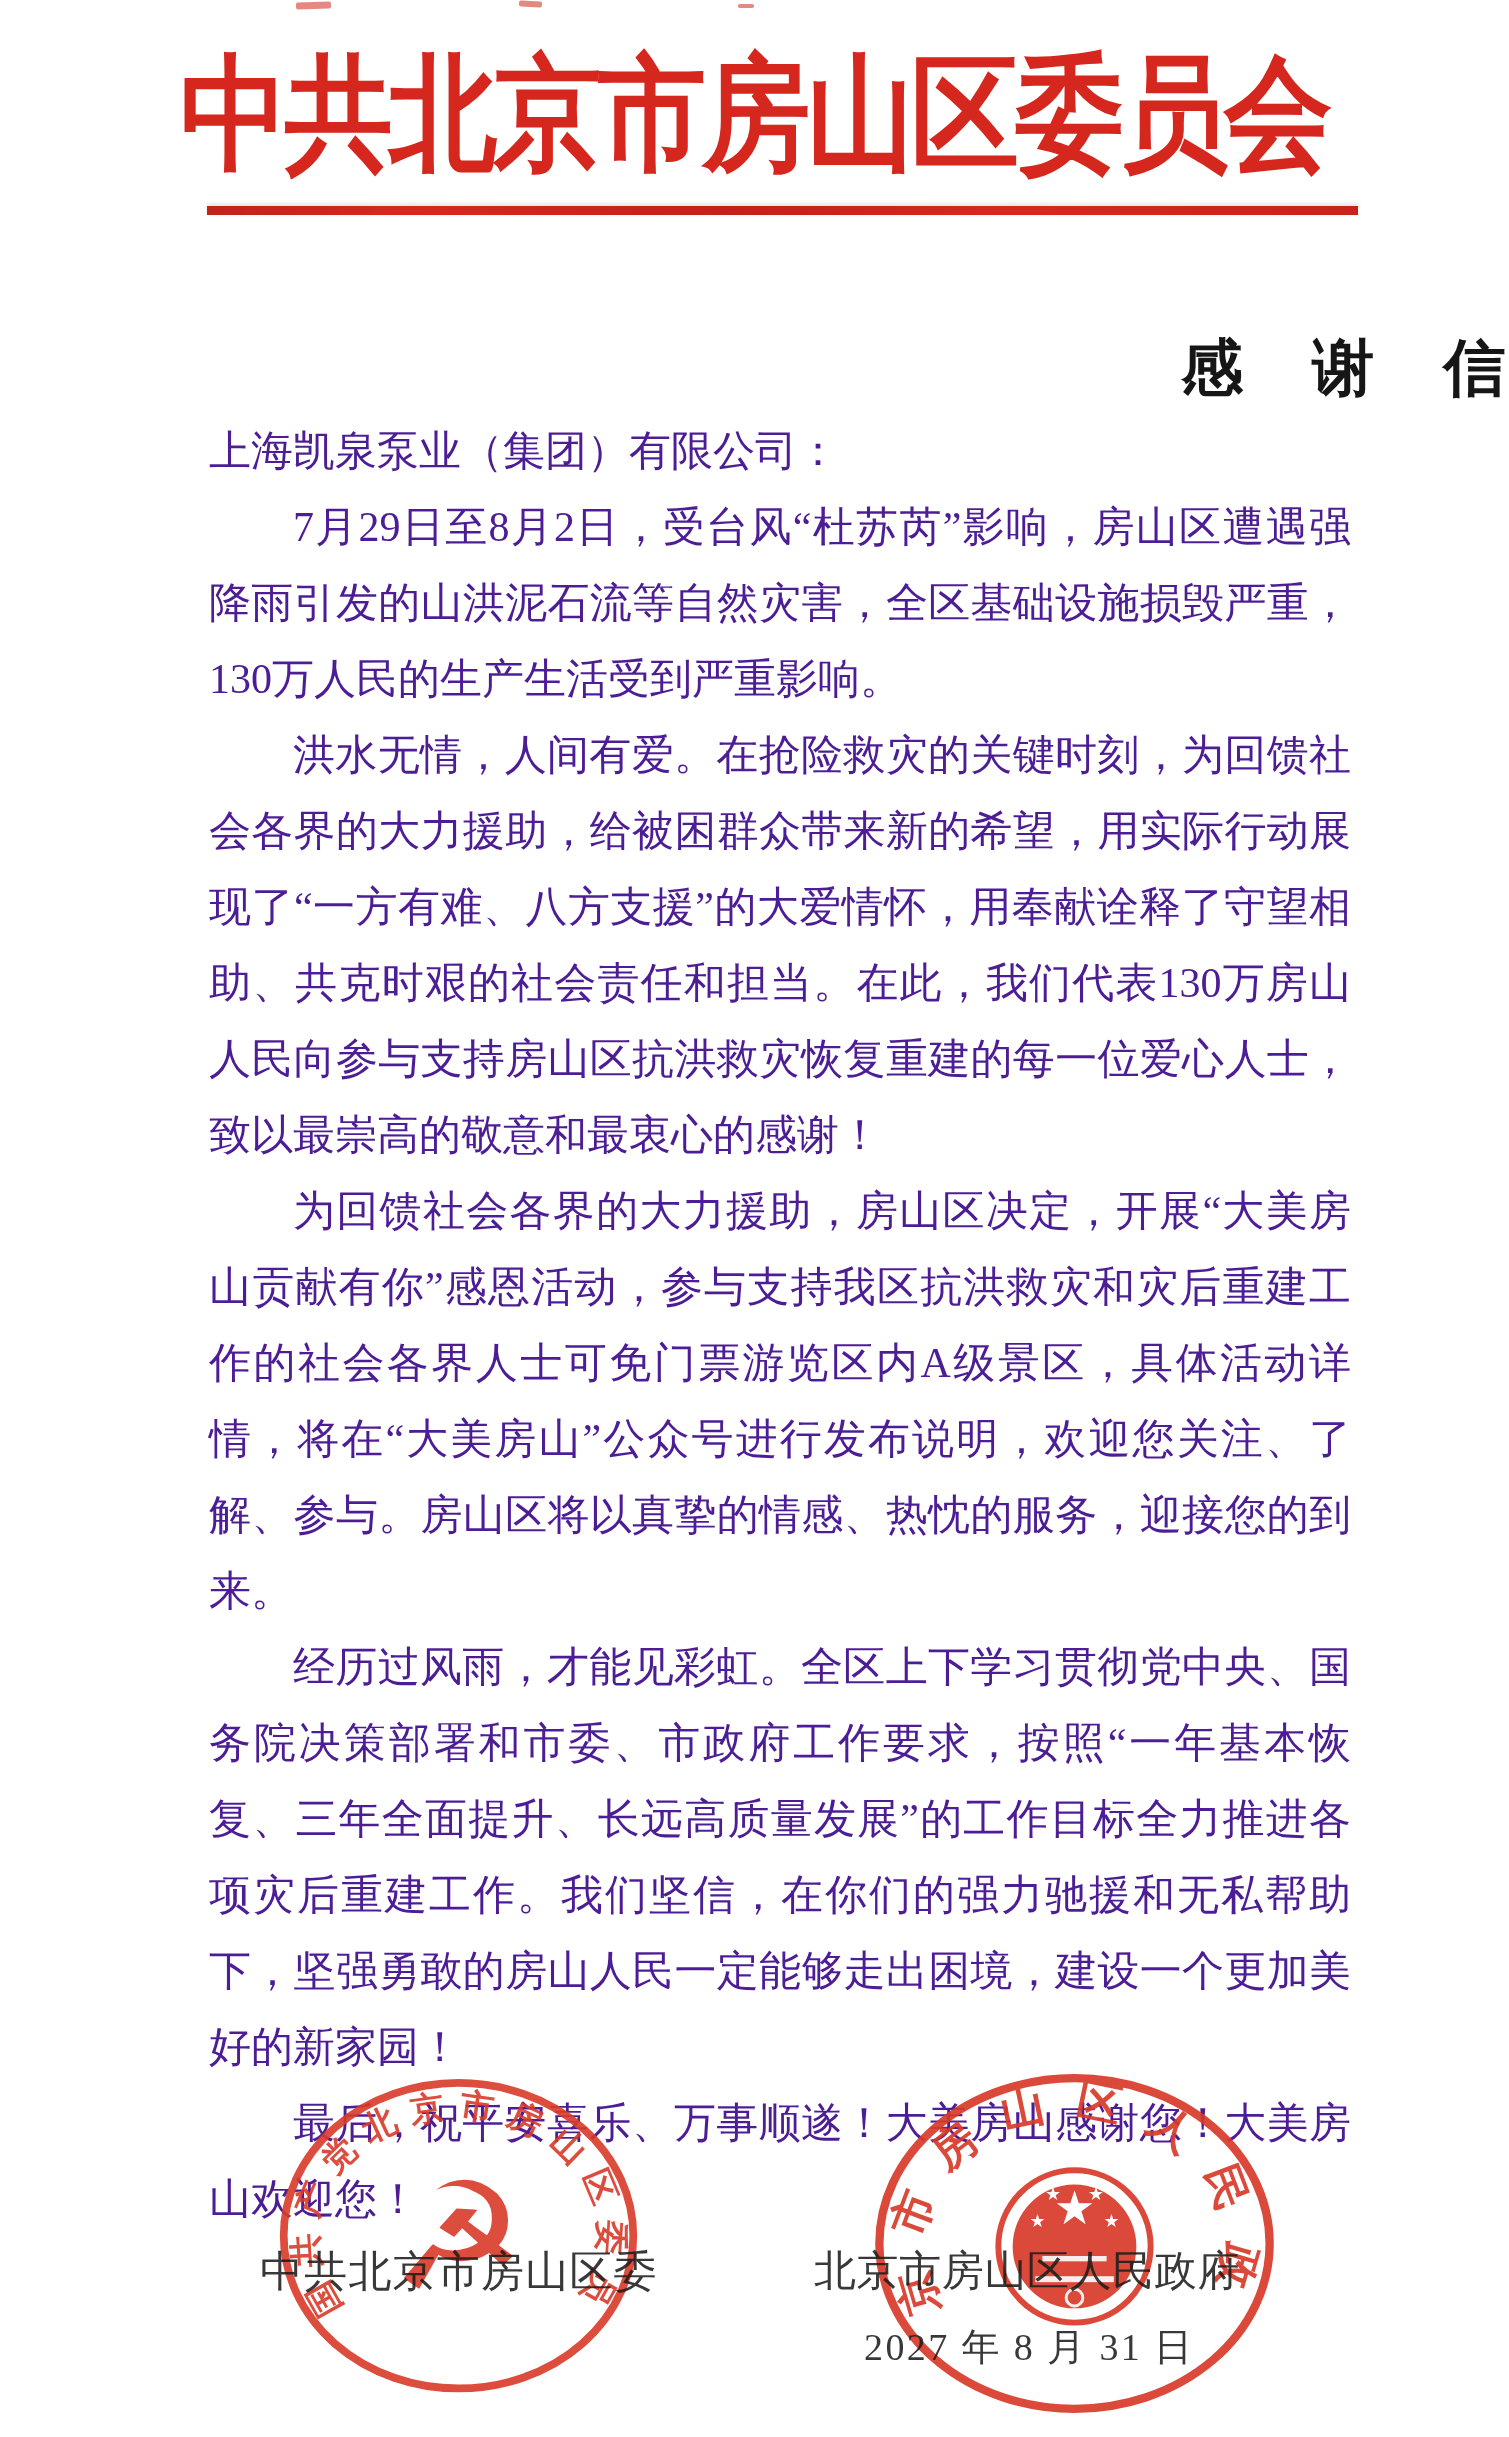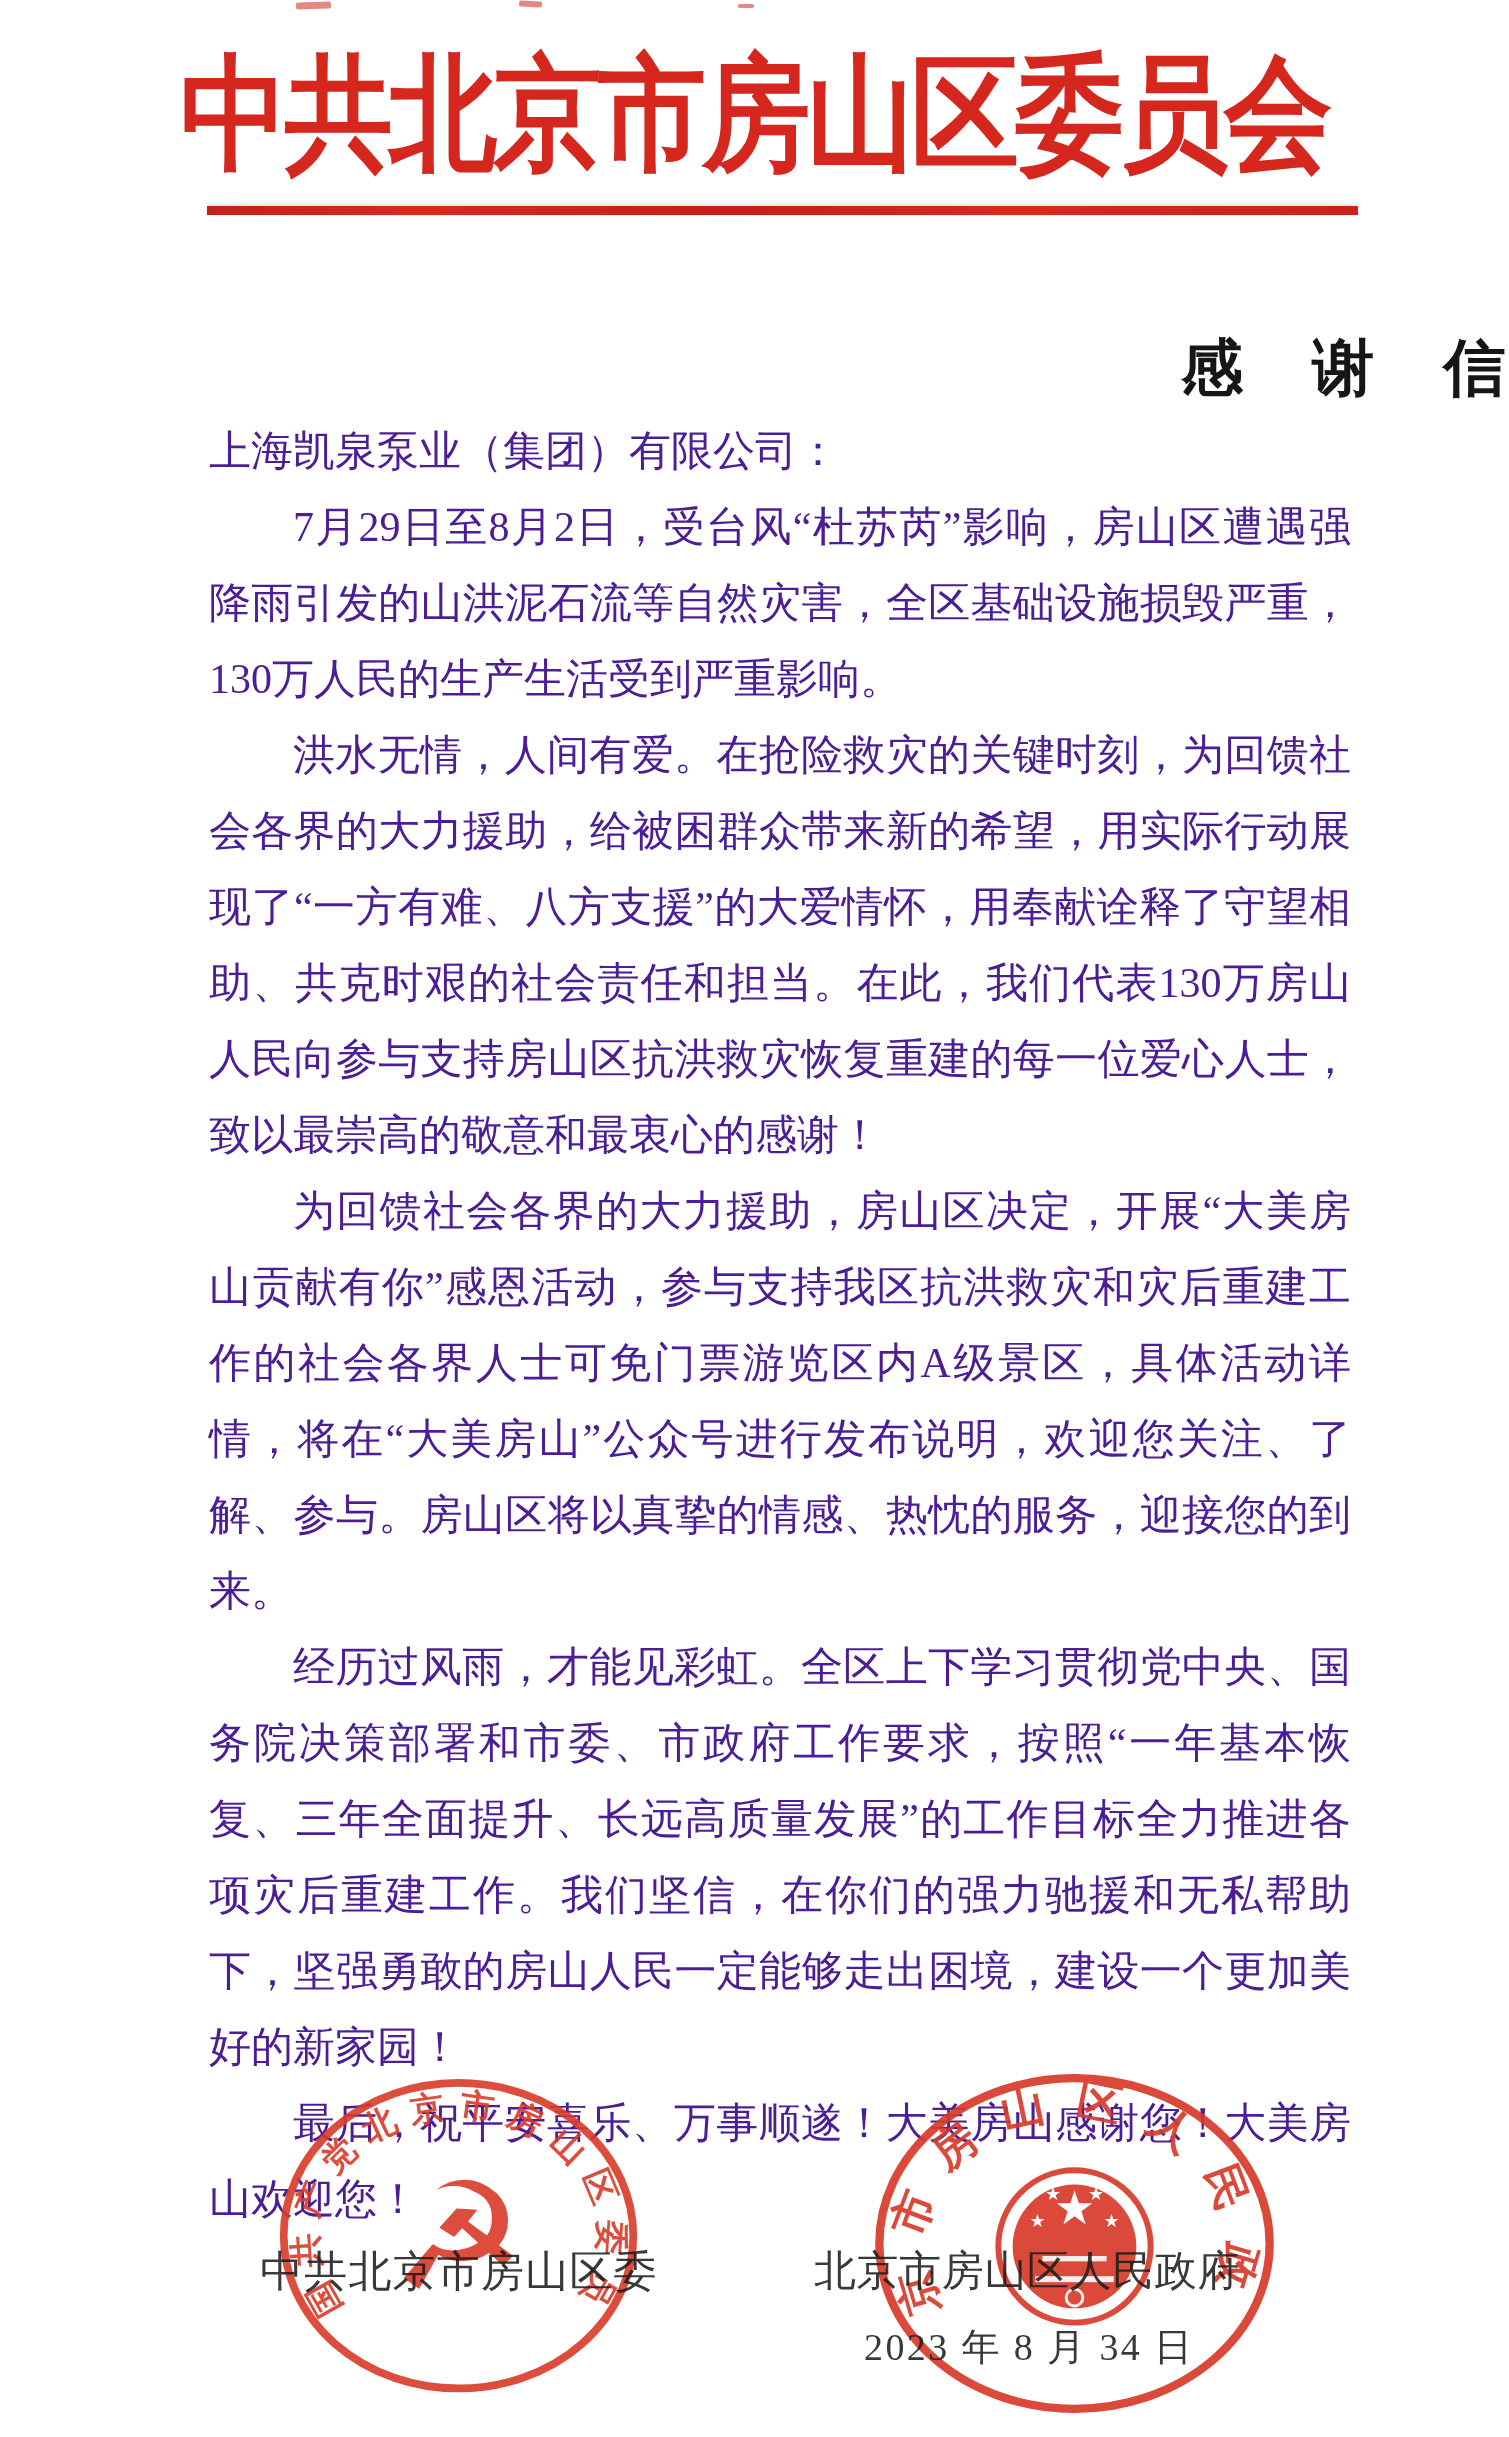--- a/index.html
+++ b/index.html
@@ -129,16 +129,16 @@
           <rect x="296" y="316" width="108" height="9" fill="#ffffff" opacity="0.9"></rect>
           <rect x="284" y="350" width="132" height="10" fill="#ffffff" opacity="0.9"></rect>
           <circle cx="350" cy="386" r="14" fill="none" stroke="#ffffff" stroke-width="5" opacity="0.9"></circle>
         </g>
       </g>
     </svg>
   </div>
 
   <div class="stamp-overlay left-sig">中共北京市房山区委</div>
   <div class="stamp-overlay right-sig">北京市房山区人民政府</div>
-  <div class="stamp-overlay date">2023 年 8 月 34 日</div>
+  <div class="stamp-overlay date">2027 年 8 月 31 日</div>
 
 </div>
 
 
 </body></html>

